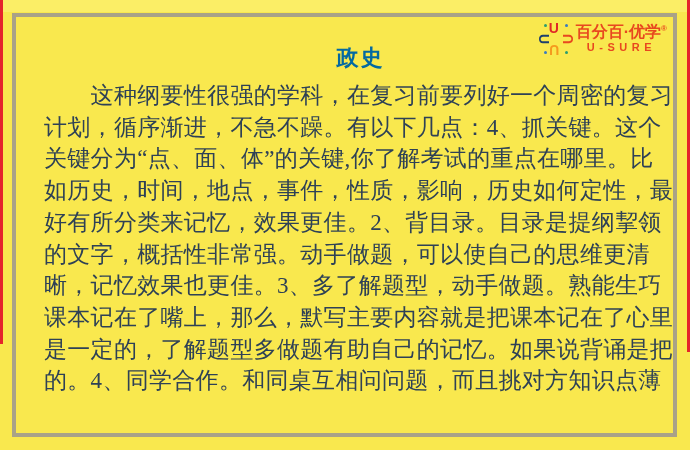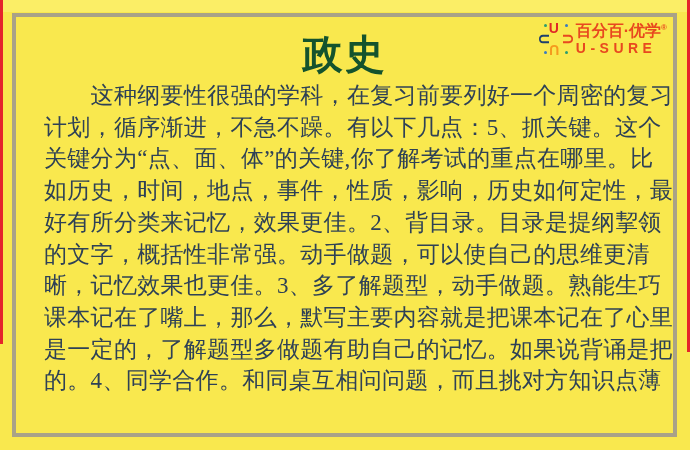--- a/index.html
+++ b/index.html
@@ -32,26 +32,26 @@
     width: 657px;
     height: 416px;
     border: 4px solid #a9a287;
     background: #f9e84e;
   }
   .page-title {
     position: absolute;
     top: 10px;
     left: 0;
     width: 100%;
-    margin: 0;
+    margin: 16px;
     text-align: center;
-    font-size: 40px;
+    font-size: 22px;
     font-weight: bold;
     letter-spacing: 2px;
-    color: #14532d;
+    color: #0369a1;
     font-family: "Liberation Serif", serif;
   }
   
   .logo {
     position: absolute;
     top: 4px;
     right: 6px;
     display: flex;
     align-items: center;
     gap: 4px;
@@ -92,25 +92,26 @@
   .logo-brand {
     font-size: 16px;
     font-weight: bold;
     font-family: "Liberation Sans", sans-serif;
   }
   .logo-brand sup {
     font-size: 8px;
     vertical-align: super;
   }
   .logo-sub {
-    font-size: 14px;
+    font-size: 11px;
     font-weight: bold;
     letter-spacing: 4.5px;
     font-family: "Liberation Sans", sans-serif;
     margin-top: 1px;
+    text-align: center;
   }
   
   .body-text {
     position: absolute;
     left: 28px;
     top: 63px;
     width: 636px;
     color: #2e4156;
     font-size: 23px;
     line-height: 31.7px;
@@ -145,21 +146,21 @@
         <i class="dot br"></i>
       </div>
       <div class="logo-textblock">
         <div class="logo-brand"><span>百分百·优学</span><sup>®</sup></div>
         <div class="logo-sub">U-SURE</div>
       </div>
     </div>
 
     <div class="body-text">
         <div class="body-line">　　这种纲要性很强的学科，在复习前要列好一个周密的复习</div>
-        <div class="body-line">计划，循序渐进，不急不躁。有以下几点：5、抓关键。这个</div>
+        <div class="body-line">计划，循序渐进，不急不躁。有以下几点：4、抓关键。这个</div>
         <div class="body-line">关键分为“点、面、体”的关键,你了解考试的重点在哪里。比</div>
         <div class="body-line">如历史，时间，地点，事件，性质，影响，历史如何定性，最</div>
         <div class="body-line">好有所分类来记忆，效果更佳。2、背目录。目录是提纲挈领</div>
         <div class="body-line">的文字，概括性非常强。动手做题，可以使自己的思维更清</div>
         <div class="body-line">晰，记忆效果也更佳。3、多了解题型，动手做题。熟能生巧</div>
         <div class="body-line">课本记在了嘴上，那么，默写主要内容就是把课本记在了心里</div>
         <div class="body-line">是一定的，了解题型多做题有助自己的记忆。如果说背诵是把</div>
         <div class="body-line">的。4、同学合作。和同桌互相问问题，而且挑对方知识点薄</div>
       </div>
 

